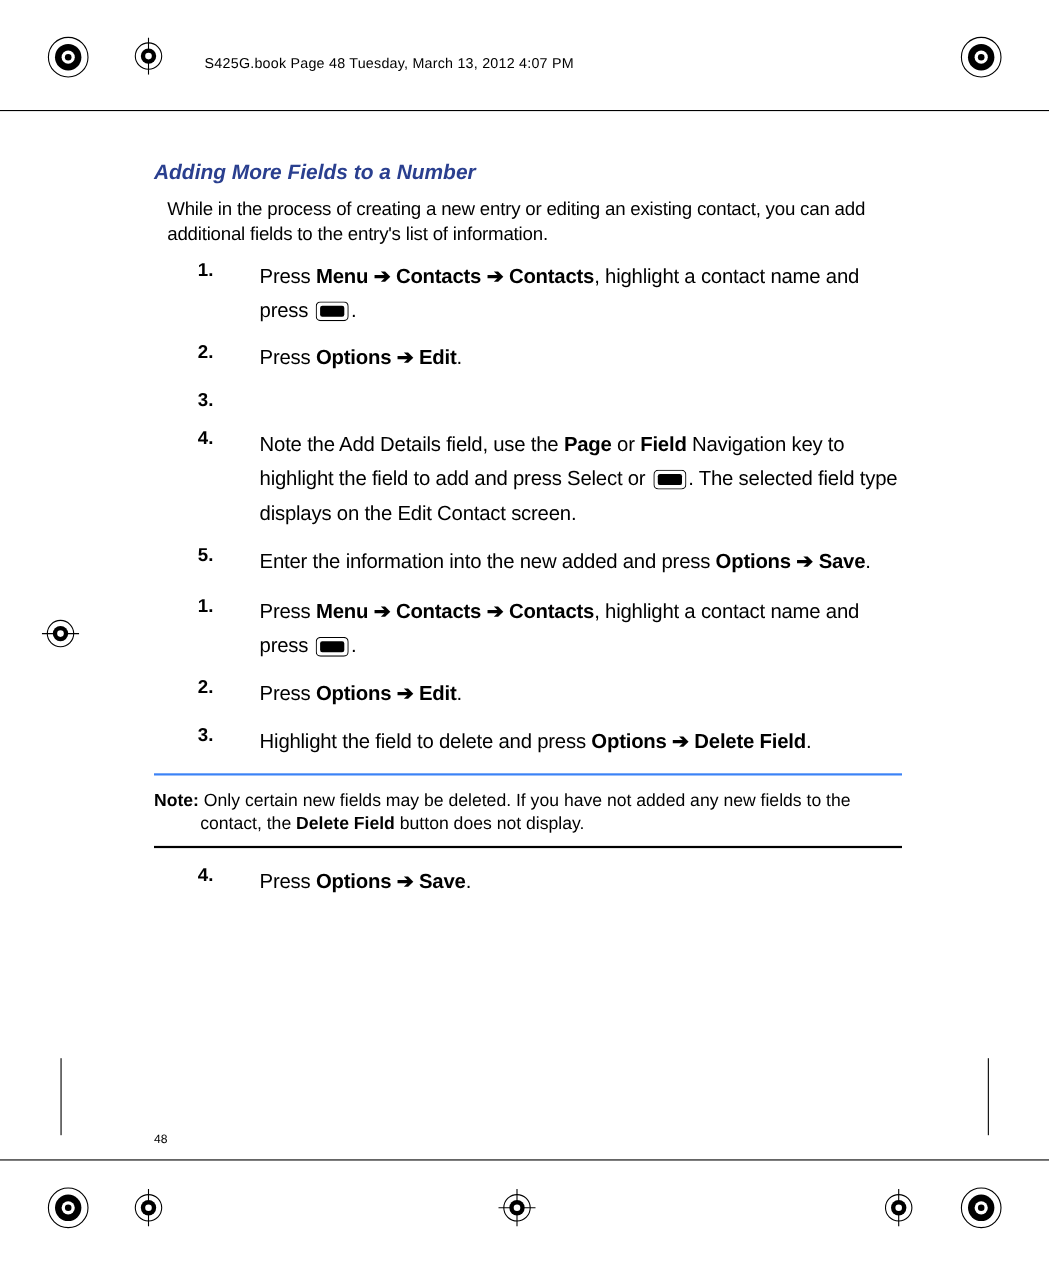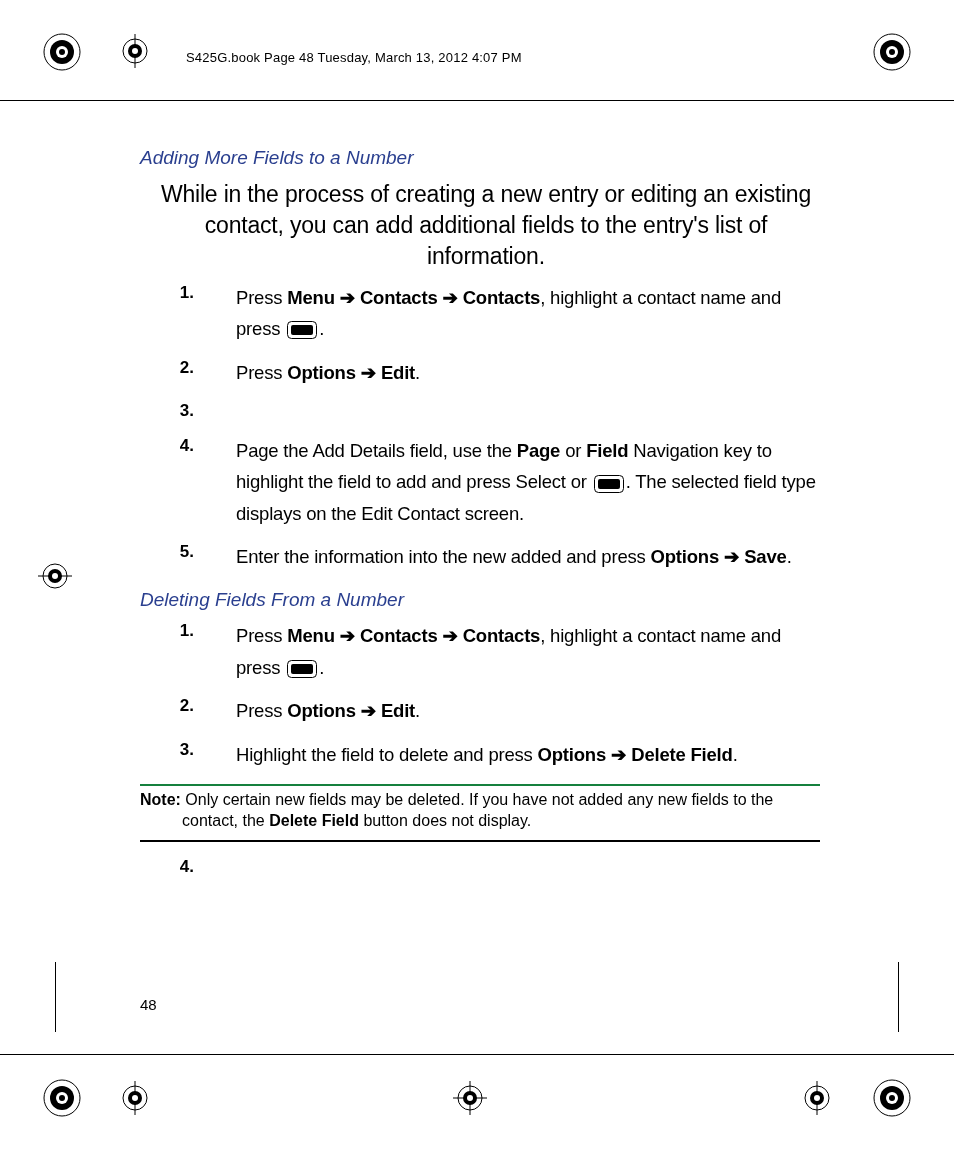--- a/index.html
+++ b/index.html
@@ -32,30 +32,29 @@
   .content {
     position: absolute;
     top: 145px;
     left: 140px;
     width: 680px;
     font-size: 18.5px;
     line-height: 1.35;
   }
   .section-head {
     color: #2a3f8f;
-    font-weight: normal;
+    font-weight: bold;
     font-style: italic;
     font-size: 19px;
     margin-bottom: 8px;
   }
   .intro {
     margin: 0 0 10px 12px;
-    font-size: 23px;
+    font-size: 17px;
     letter-spacing: -0.2px;
-    text-align: center;
   }
   .ol {
     margin: 0 0 14px 0;
     padding: 0;
   }
   .li {
     display: flex;
     margin-bottom: 12px;
   }
   .num {
@@ -74,34 +73,34 @@
     letter-spacing: -0.2px;
     margin-left: 28px;
   }
   .b { font-weight: bold; }
   .ok-btn {
     display: inline-block;
     vertical-align: middle;
     margin: 0 2px;
   }
   .note-box {
-    border-top: 2px solid #15803d;
+    border-top: 2px solid #3b82f6;
     border-bottom: 2px solid #000;
-    padding: 4px 0 8px 0;
+    padding: 14px 0 8px 0;
     margin: 4px 0 14px 0;
     font-size: 16px;
     line-height: 1.3;
   }
   .note-box .nl { font-weight: bold; }
   .note-body { padding-left: 42px; text-indent: -42px; }
   .page-num {
     position: absolute;
-    top: 996px;
+    top: 1030px;
     left: 140px;
-    font-size: 15px;
+    font-size: 11px;
   }
 </style>
 </head>
 <body>
 
 <div class="hline" style="top:100px;"></div>
 
 <div class="hline" style="top:1054px;"></div>
 
 <div class="header-text">S425G.book  Page 48  Tuesday, March 13, 2012  4:07 PM</div>
@@ -180,32 +179,31 @@
     </div>
     <div class="li">
       <div class="num">2.</div>
       <div class="body"><span>Press </span><span class="b">Options ➔ Edit</span><span>.</span></div>
     </div>
     <div class="li">
       <div class="num">3.</div>
     </div>
     <div class="li">
       <div class="num">4.</div>
-      <div class="body"><span>Page the Add Details field, use the </span><span class="b">Page</span><span> or </span><span class="b">Field</span><span> Navigation key to highlight the field to add and press Select or </span><svg class="ok-btn" width="30" height="18">
+      <div class="body"><span>Note the Add Details field, use the </span><span class="b">Page</span><span> or </span><span class="b">Field</span><span> Navigation key to highlight the field to add and press Select or </span><svg class="ok-btn" width="30" height="18">
             <rect x="0.5" y="0.5" width="29" height="17" rx="4" fill="none" stroke="#000"></rect>
             <rect x="4" y="4" width="22" height="10" rx="2" fill="#000"></rect>
           </svg><span>. The selected field type displays on the Edit Contact screen.</span></div>
     </div>
     <div class="li">
       <div class="num">5.</div>
       <div class="body"><span>Enter the information into the new added and press </span><span class="b">Options ➔ Save</span><span>.</span></div>
     </div>
   </div>
 
-  <div class="section-head">Deleting Fields From a Number</div>
   <div class="ol">
     <div class="li">
       <div class="num">1.</div>
       <div class="body"><span>Press </span><span class="b">Menu ➔ Contacts ➔ Contacts</span><span>, highlight a contact name and press </span><svg class="ok-btn" width="30" height="18">
             <rect x="0.5" y="0.5" width="29" height="17" rx="4" fill="none" stroke="#000"></rect>
             <rect x="4" y="4" width="22" height="10" rx="2" fill="#000"></rect>
           </svg><span>.</span></div>
     </div>
     <div class="li">
       <div class="num">2.</div>
@@ -217,18 +215,19 @@
     </div>
   </div>
 
   <div class="note-box">
     <div class="note-body"><span class="nl">Note:</span><span> Only certain new fields may be deleted. If you have not added any new fields to the contact, the </span><span class="b">Delete Field</span><span> button does not display.</span></div>
   </div>
 
   <div class="ol">
     <div class="li">
       <div class="num">4.</div>
+      <div class="body"><span>Press </span><span class="b">Options ➔ Save</span><span>.</span></div>
     </div>
   </div>
 
 </div>
 
 <div class="page-num">48</div>
 
 </body></html>

